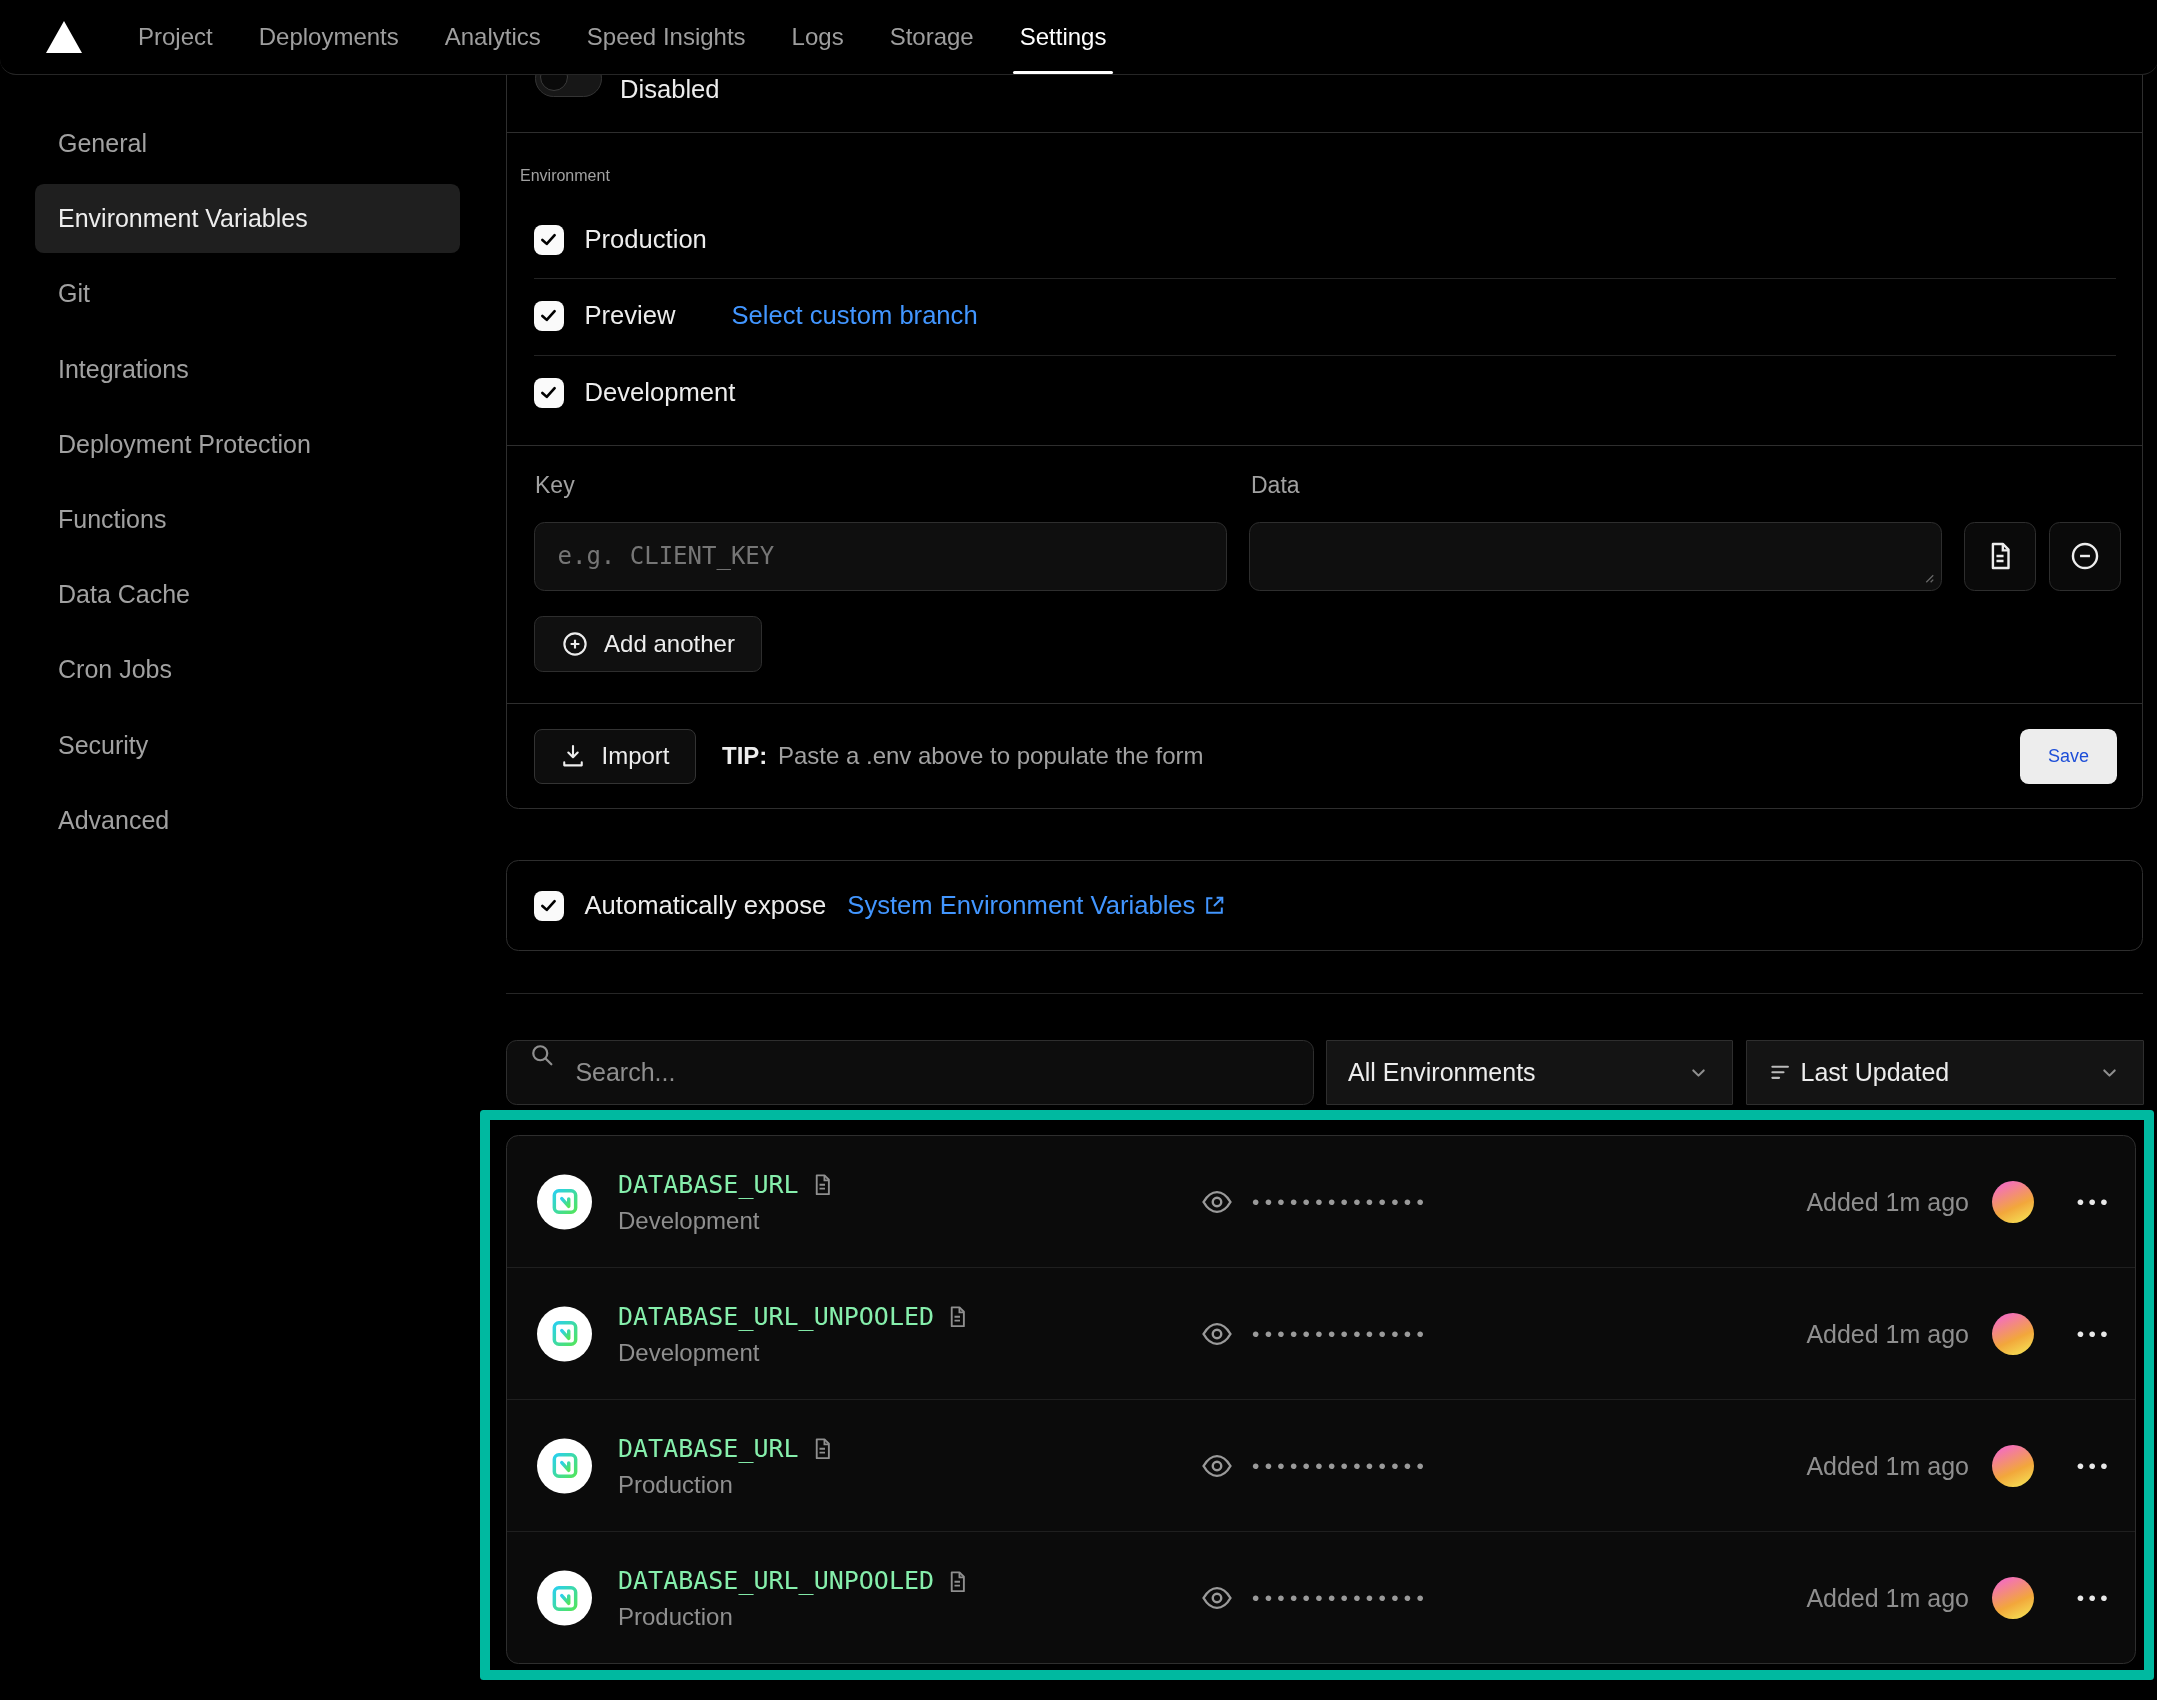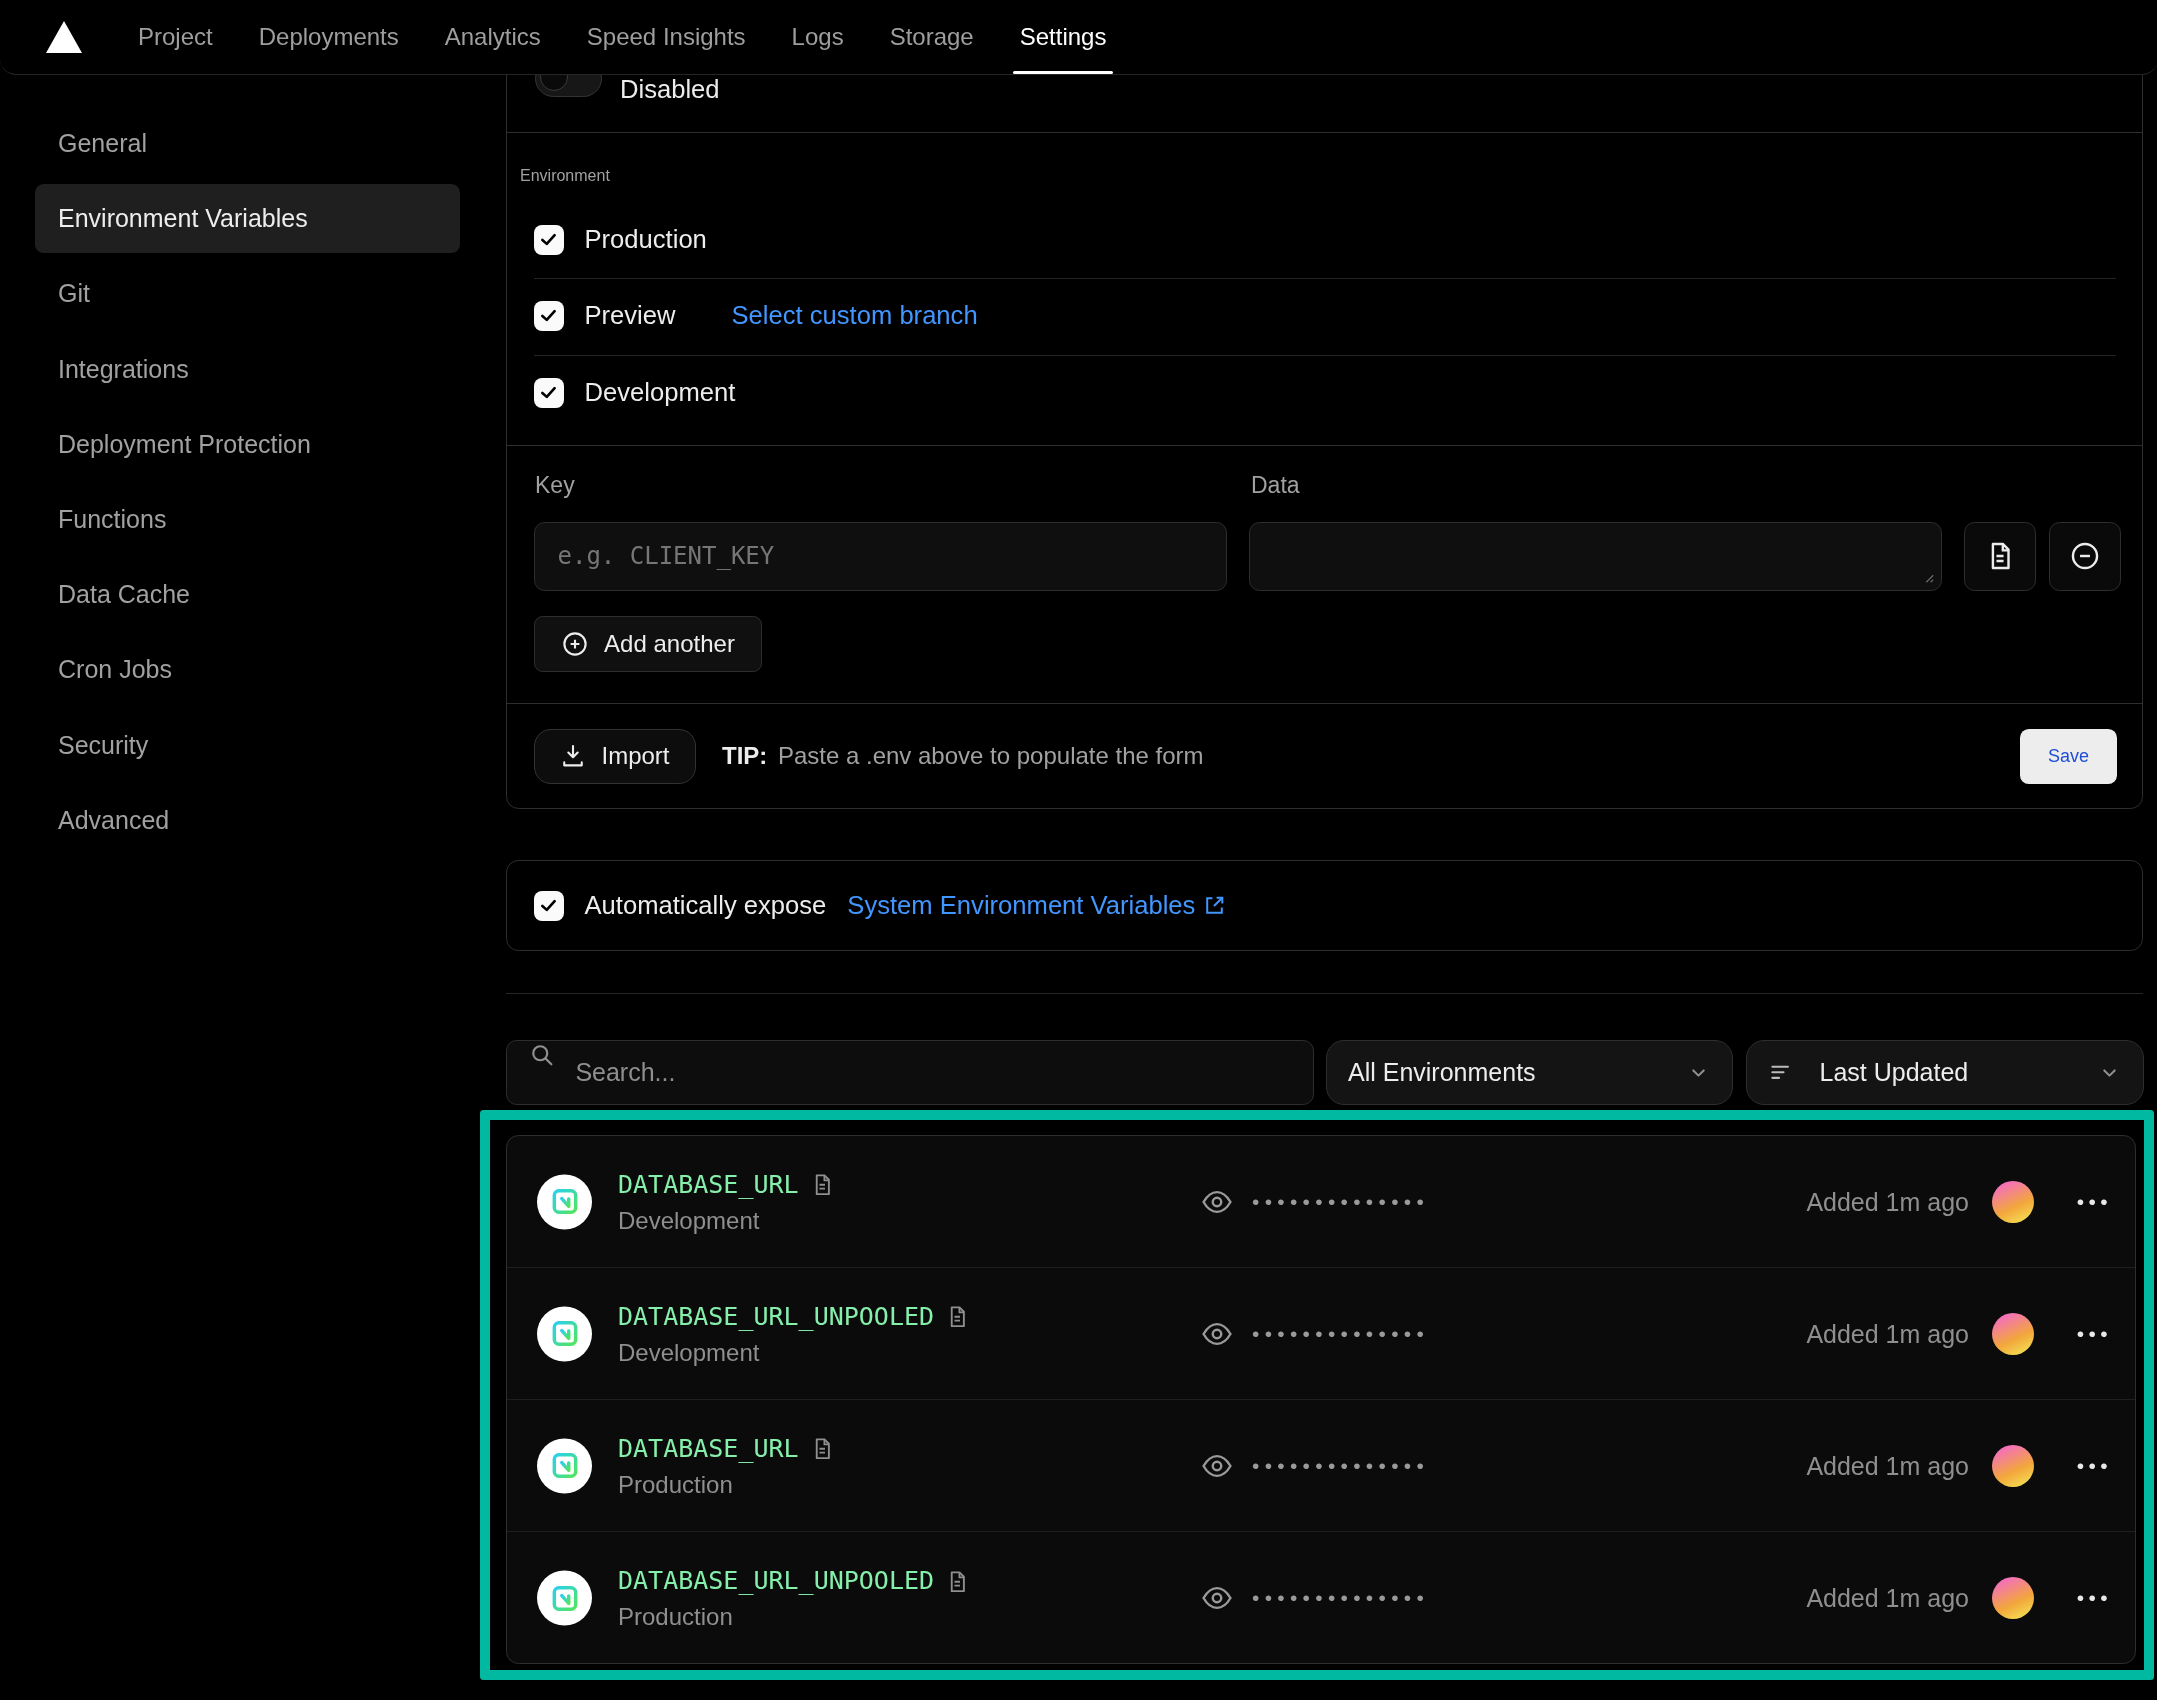--- a/index.html
+++ b/index.html
@@ -59,21 +59,21 @@
   .resize-corner { position:absolute; left:1414px; top:551px; width:14px; height:14px; }
   .icon-btn { position:absolute; top:503px; width:72px; height:69px; border:0.9px solid #2e2e2e;
     border-radius:10.6px; background:#0a0a0a; display:flex; align-items:center; justify-content:center; cursor:pointer; }
   .btn-doc { left:1457px; } .btn-minus { left:1542px; }
 
   .add-btn { position:absolute; left:26.5px; top:597px; width:228px; height:56px; background:#101010;
     border:0.9px solid #2e2e2e; border-radius:8.8px; display:flex; align-items:center; justify-content:center;
     gap:14px; font-size:24px; color:#ededed; cursor:pointer; }
 
   .import-btn { position:absolute; left:26.5px; top:710px; width:162px; height:55px; background:#0d0d0d;
-    border:0.9px solid #333; border-radius:17px; display:flex; align-items:center; justify-content:center;
+    border:0.9px solid #333; border-radius:8px; display:flex; align-items:center; justify-content:center;
     gap:14px; font-size:24px; color:#ededed; cursor:pointer; }
   .tip { position:absolute; left:215px; top:710px; height:55px; display:flex; align-items:center;
     gap:10.6px; font-size:24px; color:#a1a1a1; }
   .tip b { color:#ededed; }
   .save-btn { position:absolute; right:25px; top:710px; width:97px; height:55px; background:#ededed;
     color:#1d4ed8; border:none; border-radius:8.8px; font-size:18px; font-weight:500; cursor:pointer; }
 
   
   .expose-panel { top:860px; height:91px; display:flex; align-items:center; padding-left:26.5px; gap:21px; }
   .expose-text { font-size:25.6px; color:#ededed; }
@@ -81,21 +81,21 @@
 
   .list-sep { position:absolute; left:0; width:1637px; top:993px; border-top:0.9px solid #262626; }
 
   
   .search-row { position:absolute; top:1040px; left:0; width:1637px; height:65px; }
   .search-box { position:absolute; left:0; top:0; width:808px; height:65px; background:#0d0d0d;
     border:0.9px solid #2e2e2e; border-radius:10.6px; display:flex; padding:0 21px; gap:19.4px; }
   .search-box input { flex:1; background:transparent; border:none; outline:none; color:#ededed; font-size:25px; }
   .search-box input::placeholder { color:#8f8f8f; }
   .dropdown { position:absolute; top:0; height:65px; background:#141414; border:0.9px solid #2e2e2e;
-    border-radius:18px; display:flex; align-items:center; padding:0 21px; gap:25px; font-size:25px;
+    border-radius:1px; display:flex; align-items:center; padding:0 21px; gap:6px; font-size:25px;
     color:#ededed; cursor:pointer; }
   .dd-env { left:820px; width:407px; } .dd-sort { left:1240px; width:398px; }
   .dd-label { flex:1; }
 
   
   .annotation { position:absolute; left:480px; top:1110px; width:1674px; height:570px;
     border:10.6px solid #00b9a0; border-radius:3.5px; z-index:25; pointer-events:none; }
 
   
   .list-panel { position:absolute; left:506px; top:1135px; width:1630px; height:529px; background:#0b0b0b;

